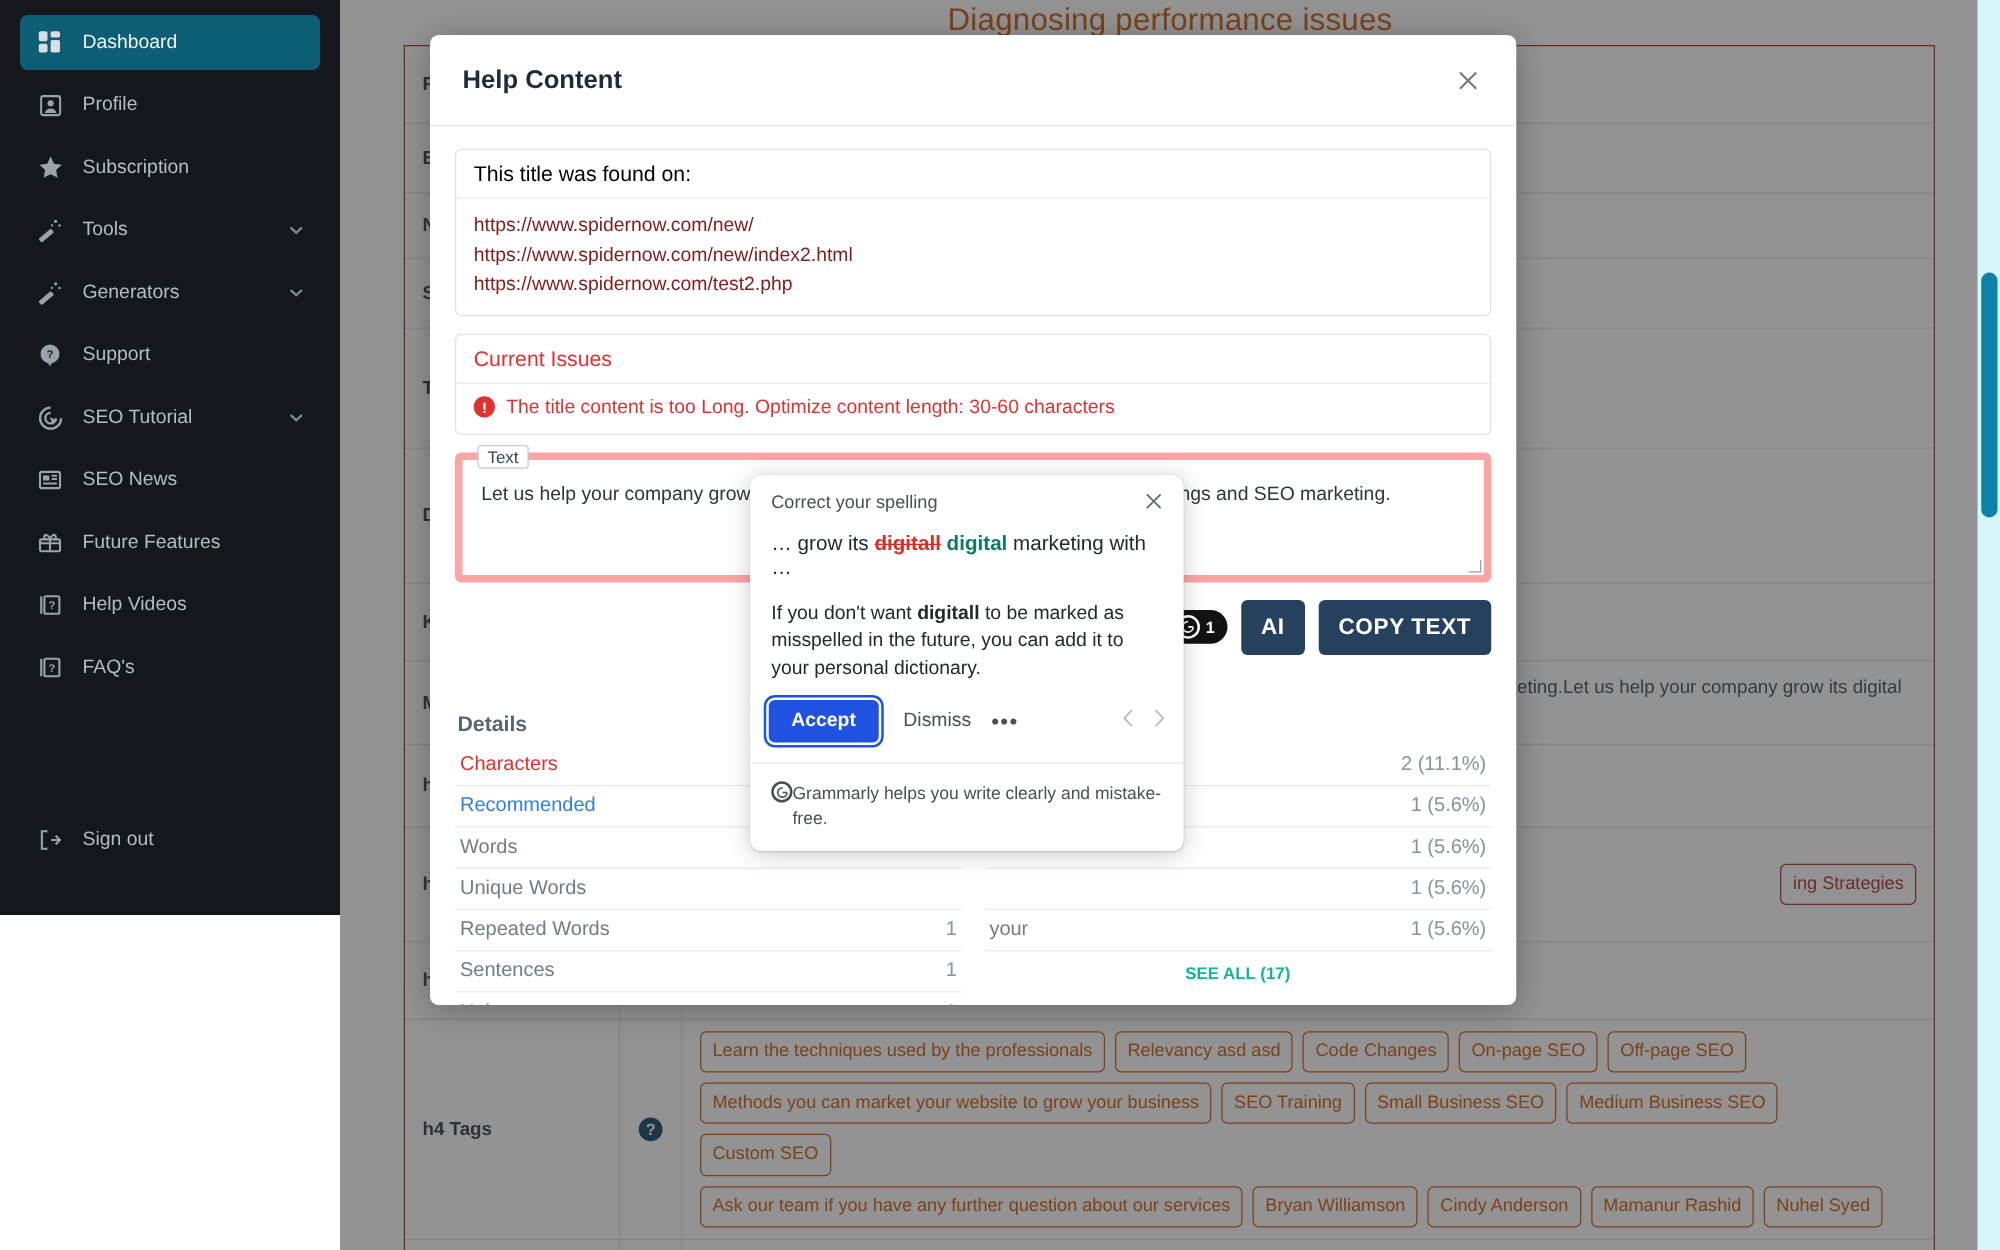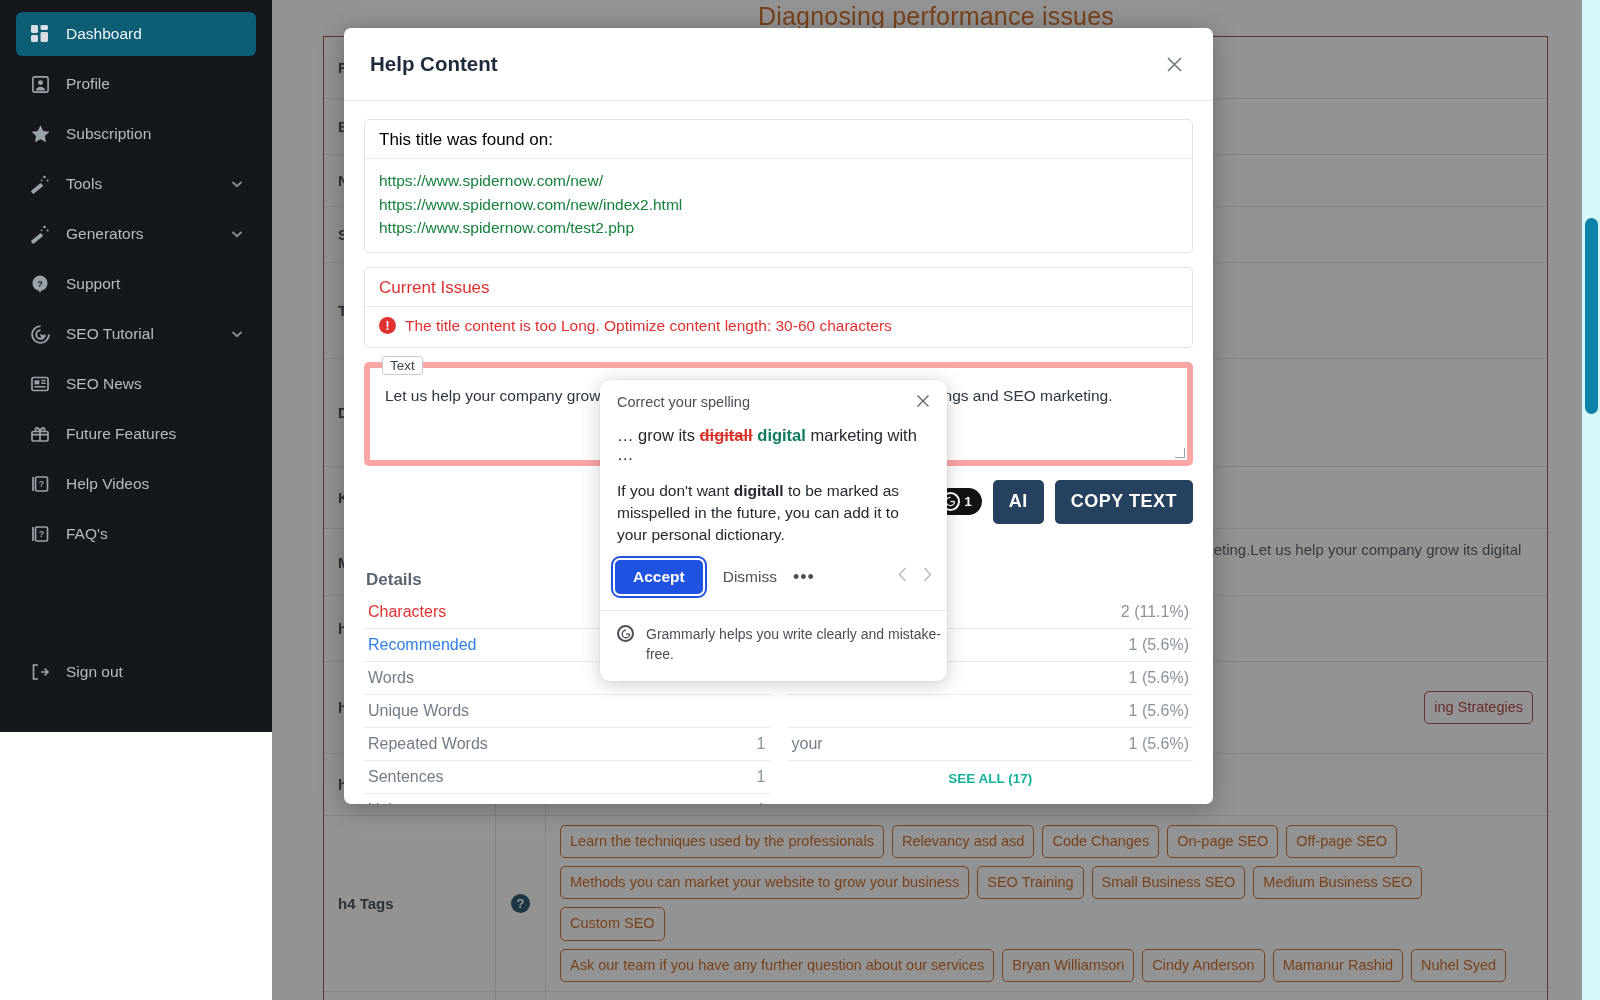--- a/index.html
+++ b/index.html
@@ -150,21 +150,21 @@
   }
   .panel-head {
     padding: 10px 14px 8px 14px;
     font-size: 17px;
     border-bottom: 1px solid #e8ebee;
   }
   .panel-head.blue { color: #000000; }
   .panel-head.red { color: #e03131; }
   .panel-body { padding: 10px 14px 12px 14px; }
   .url-link {
-    display: block; color: #15803d; font-size: 15.5px;
+    display: block; color: #7f1d1d; font-size: 15.5px;
     line-height: 1.52; text-decoration: none; cursor: pointer;
   }
   .issue-line {
     display: flex; align-items: center; gap: 9px;
     color: #e03131; font-size: 15.5px;
   }
   .excl {
     width: 17px; height: 17px; border-radius: 50%; background: #e03131;
     color: #fff; font-size: 12px; font-weight: 700;
     display: flex; align-items: center; justify-content: center; line-height: 1;
@@ -266,21 +266,21 @@
     background: none; border: none; color: #4a4f56; font-size: 15.5px;
     margin-left: 20px; cursor: pointer; font-family: inherit;
   }
   .dots-btn {
     background: none; border: none; color: #4a4f56; font-size: 18px;
     margin-left: 16px; cursor: pointer; letter-spacing: 1px; font-family: inherit;
   }
   .navarrows { margin-left: auto; display: flex; gap: 16px; color: #b4b9bf; font-size: 17px; }
   .navarrows span { cursor: pointer; }
   .gpop-foot {
-    display: flex; align-items: flex-start; gap: 12px;
+    display: flex; align-items: flex-start; 
     padding: 13px 3px 16px 17px;
     font-size: 14px; color: #4a4f56; line-height: 1.45;
   }
   .gfoot-ico {
     width: 17px; height: 17px; border-radius: 50%; flex: 0 0 17px;
     border: 2px solid #4a4f56; display: flex; align-items:center; justify-content:center;
     margin-top: 1px;
   }
 </style>
 </head>

